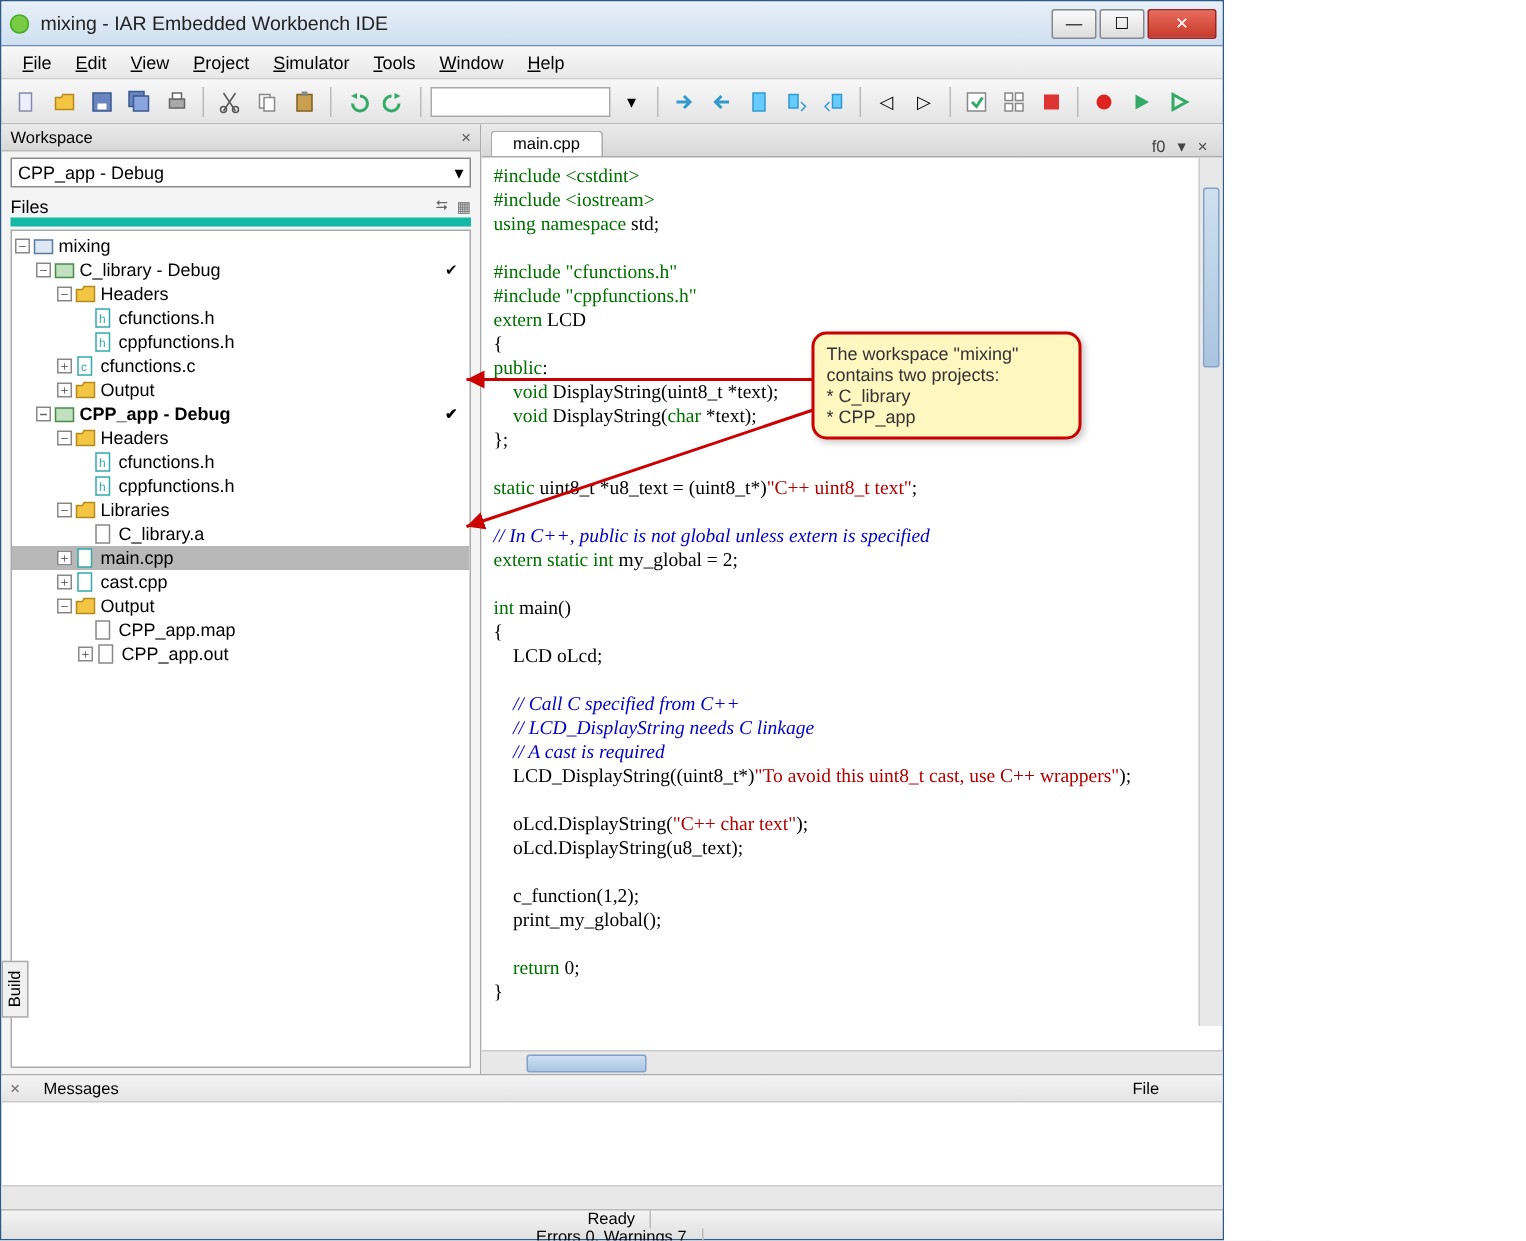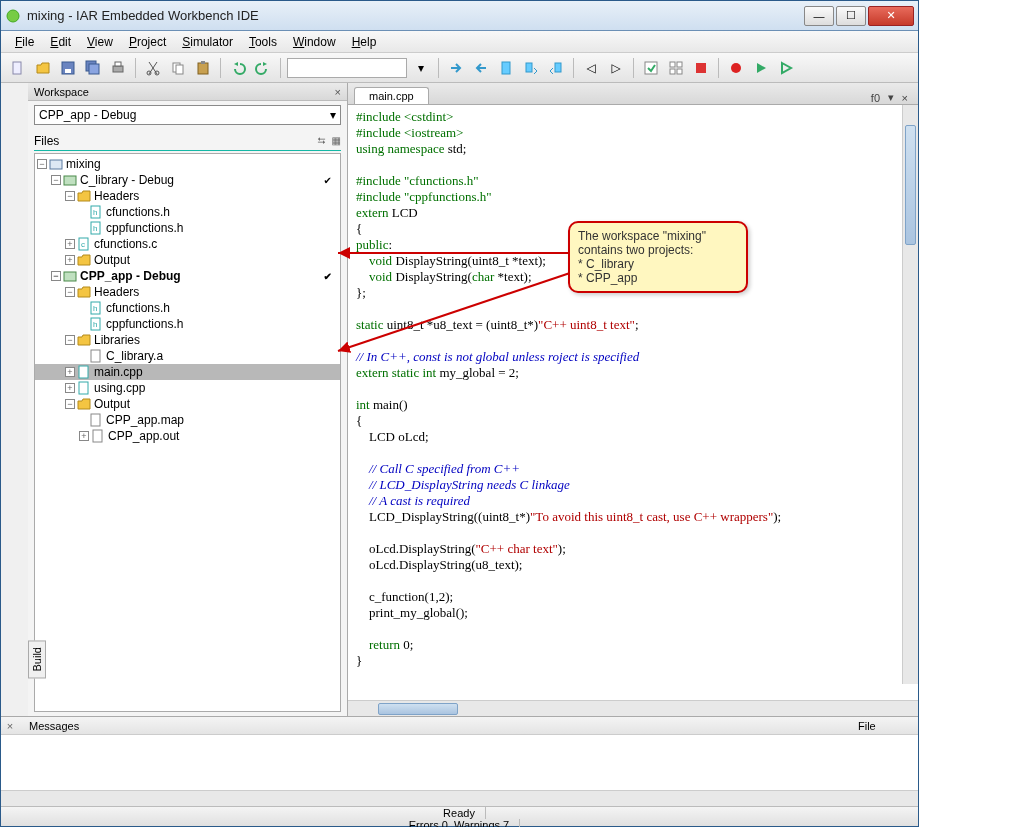--- a/index.html
+++ b/index.html
@@ -1,17 +1,17 @@
 <!DOCTYPE html>
 <html><head>
 <meta charset="utf-8">
 <style>
 * { box-sizing: border-box; margin: 0; padding: 0; }
 body { font-family: "Segoe UI", Tahoma, sans-serif; font-size: 12px; background: #fff; overflow: hidden; }
-.window { width: 919px; height: 827px; border: 1px solid #2a5a8a; display: flex; flex-direction: column; background: #f0f0f0; }
+.window { width: 816px; height: 827px; border: 1px solid #2a5a8a; display: flex; flex-direction: column; background: #f0f0f0; }
 
 
 .titlebar { height: 30px; background: linear-gradient(#e8f0f8,#cfdff0); display: flex; align-items: center; padding: 0 4px; border-bottom: 1px solid #6b8fb5; }
 .titlebar .app-icon { width: 16px; height: 16px; margin-right: 6px; display: inline-flex; }
 .titlebar .title { flex: 1; font-size: 13px; color: #222; }
 .win-btns { display: flex; gap: 2px; }
 .win-btn { width: 30px; height: 20px; border: 1px solid #888; border-radius: 2px; display: flex; align-items: center; justify-content: center; font-size: 11px; background: linear-gradient(#fafafa,#ddd); cursor: pointer; }
 .win-btn.close { background: linear-gradient(#e86b5c,#c63a2a); color: #fff; border-color: #922; width: 46px; }
 
 
@@ -20,28 +20,28 @@
 .menubar .mitem u { text-decoration: underline; }
 
 
 .toolbar { height: 30px; background: linear-gradient(#f8f8f8,#e4e4e4); display: flex; align-items: center; padding: 0 6px; gap: 3px; border-bottom: 1px solid #bbb; }
 .tbtn { width: 22px; height: 22px; display: flex; align-items: center; justify-content: center; border: 1px solid transparent; border-radius: 2px; cursor: pointer; }
 .tbtn svg { width: 16px; height: 16px; }
 .tbsep { width: 1px; height: 20px; background: #bbb; margin: 0 3px; }
 .tbsearch { width: 120px; height: 20px; border: 1px solid #aaa; background: #fff; }
 
 
-.mainrow { flex: 1; display: flex; min-height: 0; margin-left: 27px; }
+.mainrow { flex: 1; display: flex; min-height: 0; }
 
 
 .workspace { width: 320px; display: flex; flex-direction: column; border-right: 1px solid #aaa; background: #f4f4f4; }
 .ws-title { height: 18px; font-size: 11px; padding: 1px 6px; background: linear-gradient(#eaeaea,#d8d8d8); border-bottom: 1px solid #bbb; display: flex; align-items: center; justify-content: space-between; }
 .ws-title .x { cursor: pointer; font-size: 11px; color: #555; }
 .ws-combo { margin: 4px 6px; height: 20px; border: 1px solid #8a8a8a; background: #fff; display: flex; align-items: center; padding: 0 4px; justify-content: space-between; cursor: pointer; }
-.files-hdr { margin: 2px 6px; height: 20px; display: flex; align-items: center; justify-content: space-between; border-bottom: 1px solid #14b8a6; }
+.files-hdr { margin: 2px 6px; height: 20px; display: flex; align-items: center; justify-content: space-between; border-bottom: 6px solid #14b8a6; }
 .files-hdr .hdr-icons { display: flex; gap: 6px; }
 .tree-wrap { flex: 1; margin: 0 6px 4px 6px; background: #fff; border: 1px solid #aaa; overflow: auto; }
 .tree { font-size: 12px; padding: 2px 0; }
 .tn { display: flex; align-items: center; height: 16px; padding: 0 2px; white-space: nowrap; cursor: pointer; }
 .tn .tw { width: 10px; height: 10px; border: 1px solid #888; display: inline-flex; align-items: center; justify-content: center; font-size: 9px; line-height: 1; margin-right: 2px; color: #666; background: #fff; }
 .tn .sp { display: inline-block; }
 .tn .ico { width: 14px; height: 14px; display: inline-flex; align-items: center; justify-content: center; margin-right: 3px; }
 .tn.sel { background: #b8b8b8; color: #000; }
 .tn.bold { font-weight: bold; }
 .tn .chk { margin-left: auto; margin-right: 6px; font-size: 10px; }
@@ -418,21 +418,21 @@
               <span>main.cpp</span>
             </div>
           <div class="tn">
               <span class="sp" style="width:28px"></span>
               <span class="tw">+</span>
               <span class="ico">
                 <svg viewBox="0 0 14 14">
                   <rect x="2" y="1" width="9" height="12" fill="#fff" stroke="#3aa"></rect>
                 </svg>
               </span>
-              <span>using.cpp</span>
+              <span>cast.cpp</span>
             </div>
           <div class="tn">
               <span class="sp" style="width:28px"></span>
               <span class="tw">−</span>
               <span class="ico">
                 <svg viewBox="0 0 14 14">
                   <path d="M1 4h4l1-2h7v10H1z" class="i-folder"></path>
                 </svg>
               </span>
               <span>Output</span>
@@ -477,21 +477,21 @@
 <span class="kw">#include "cppfunctions.h"</span>
 <span class="kw">extern</span> LCD
 {
 <span class="kw">public</span>:
     <span class="kw">void</span> DisplayString(uint8_t *text);
     <span class="kw">void</span> DisplayString(<span class="kw">char</span> *text);
 };
 
 <span class="kw">static</span> uint8_t *u8_text = (uint8_t*)<span class="str">"C++ uint8_t text"</span>;
 
-<span class="cm">// In C++, const is not global unless roject is specified</span>
+<span class="cm">// In C++, public is not global unless extern is specified</span>
 <span class="kw">extern static int</span> my_global = 2;
 
 <span class="kw">int</span> main()
 {
     LCD oLcd;
 
 <span class="cm">    // Call C specified from C++</span>
 <span class="cm">    // LCD_DisplayString needs C linkage</span>
 <span class="cm">    // A cast is required</span>
     LCD_DisplayString((uint8_t*)<span class="str">"To avoid this uint8_t cast, use C++ wrappers"</span>);

